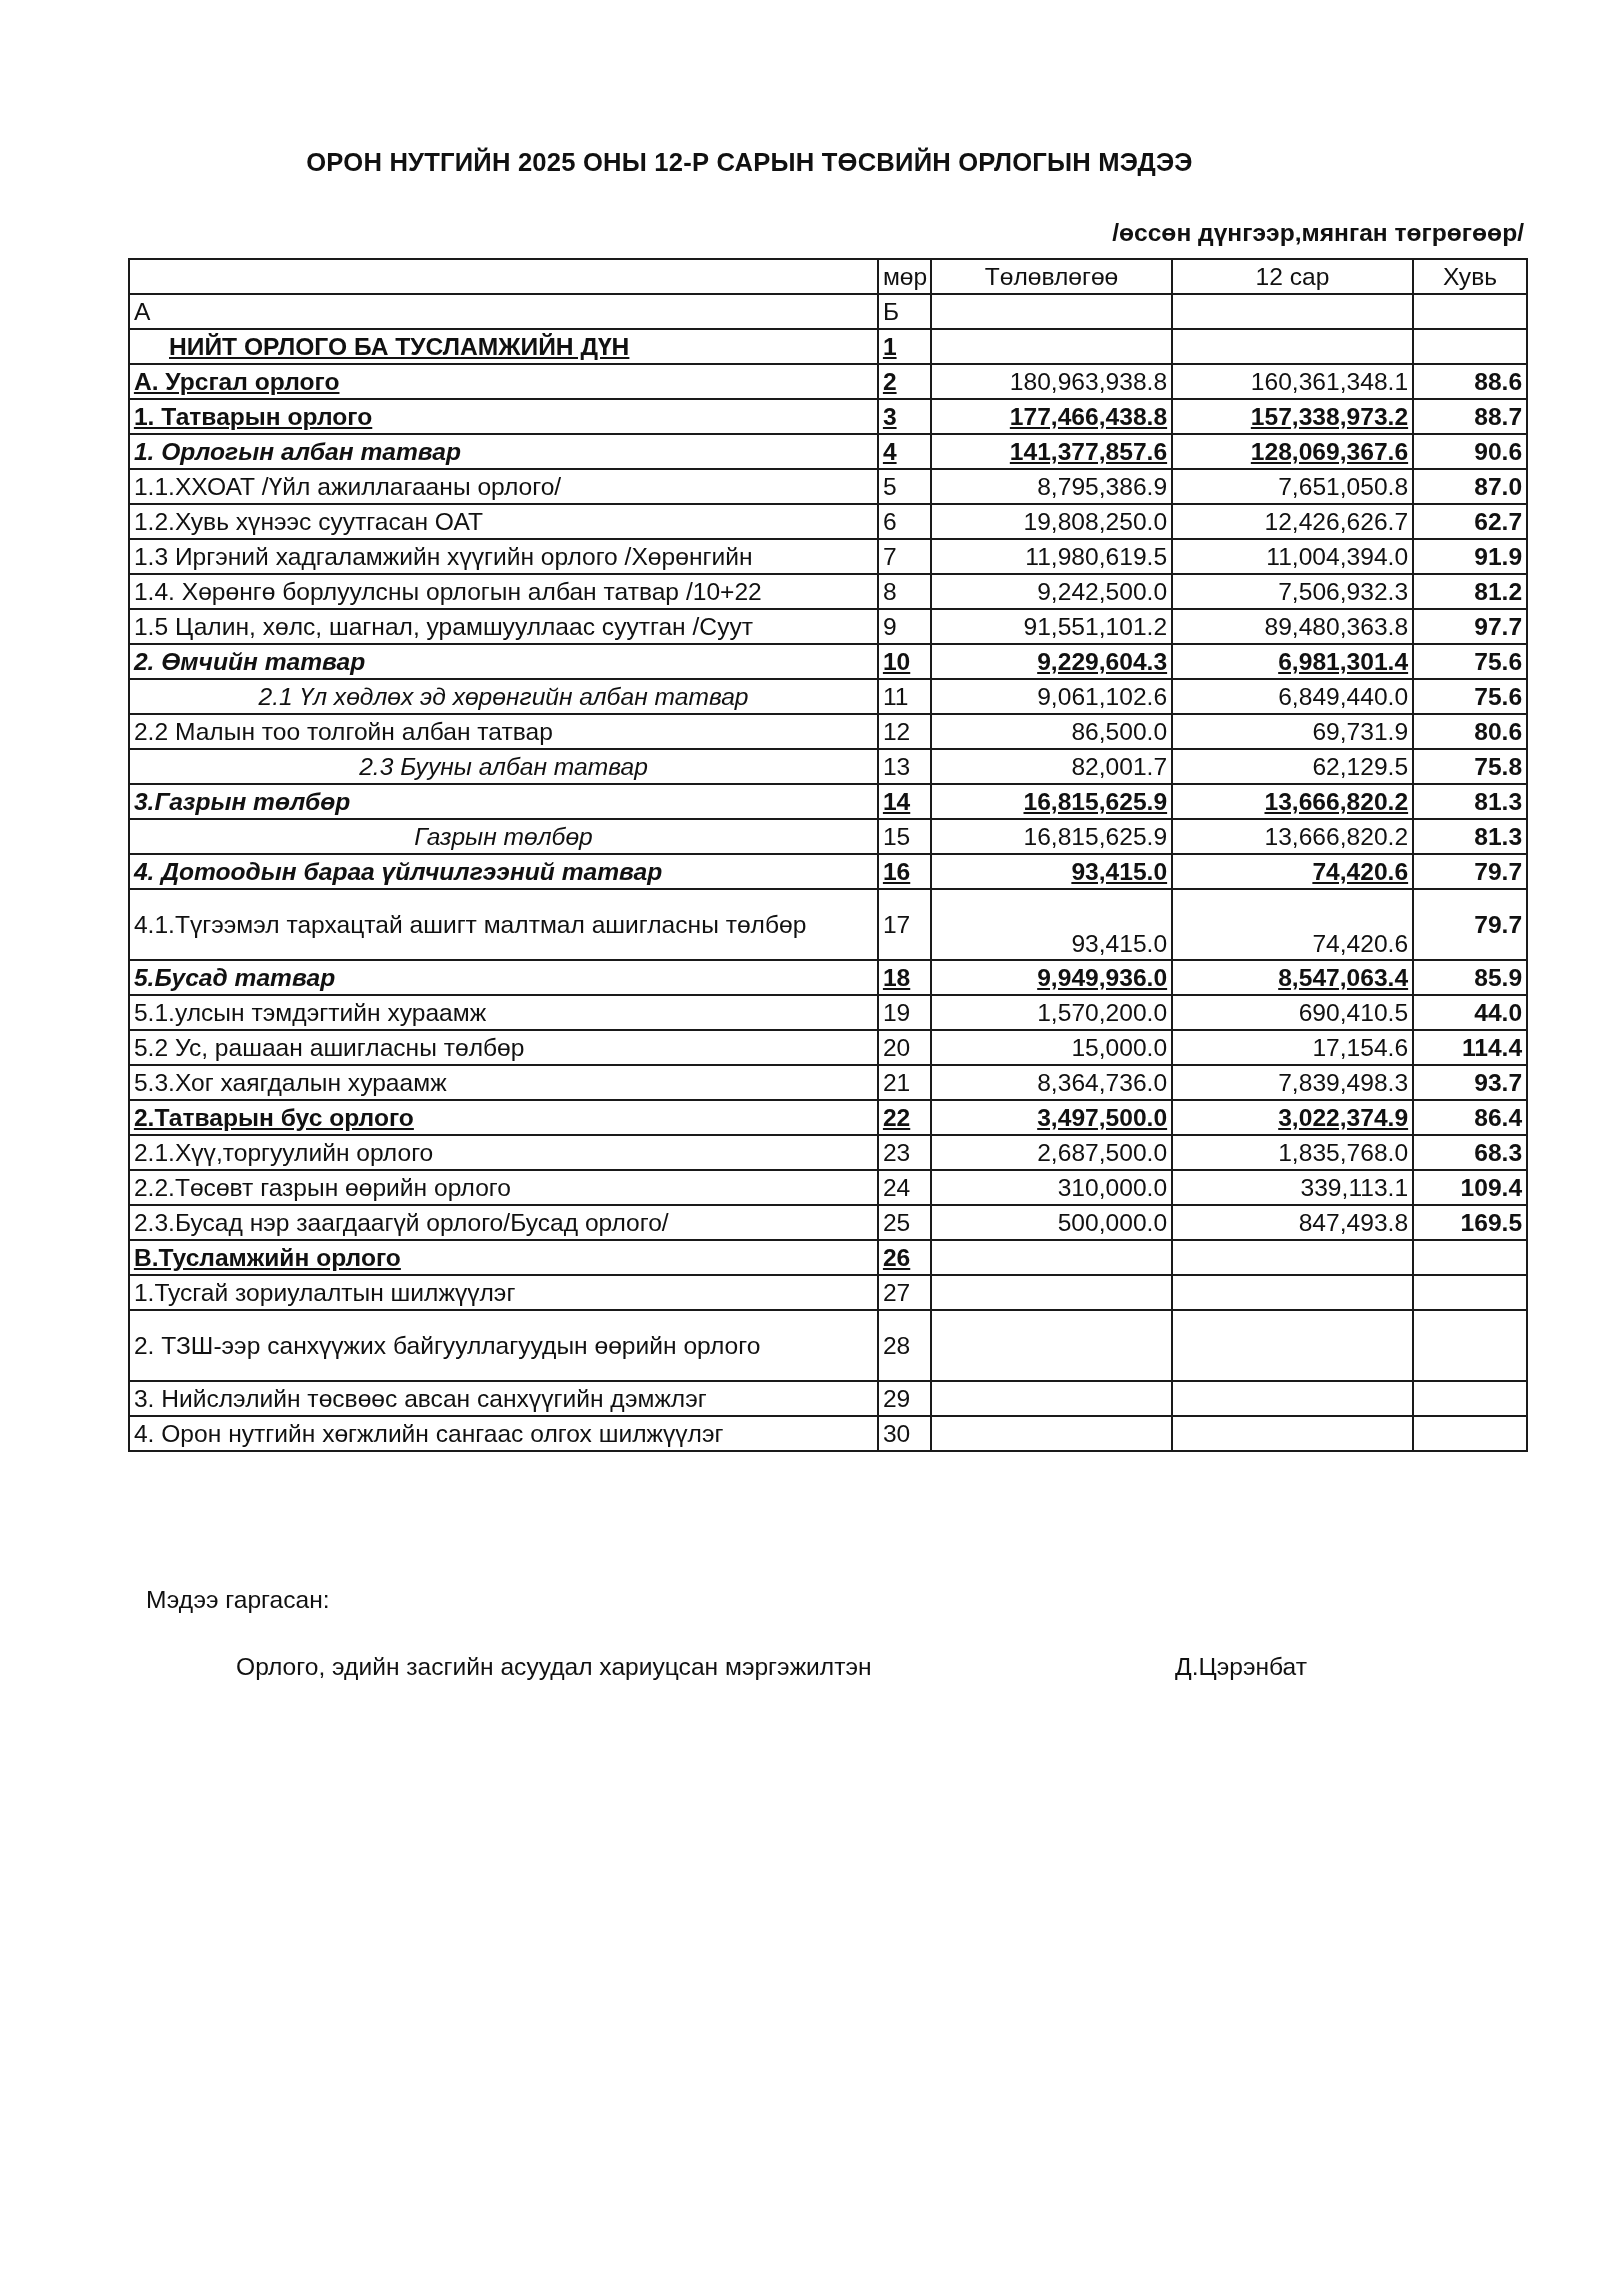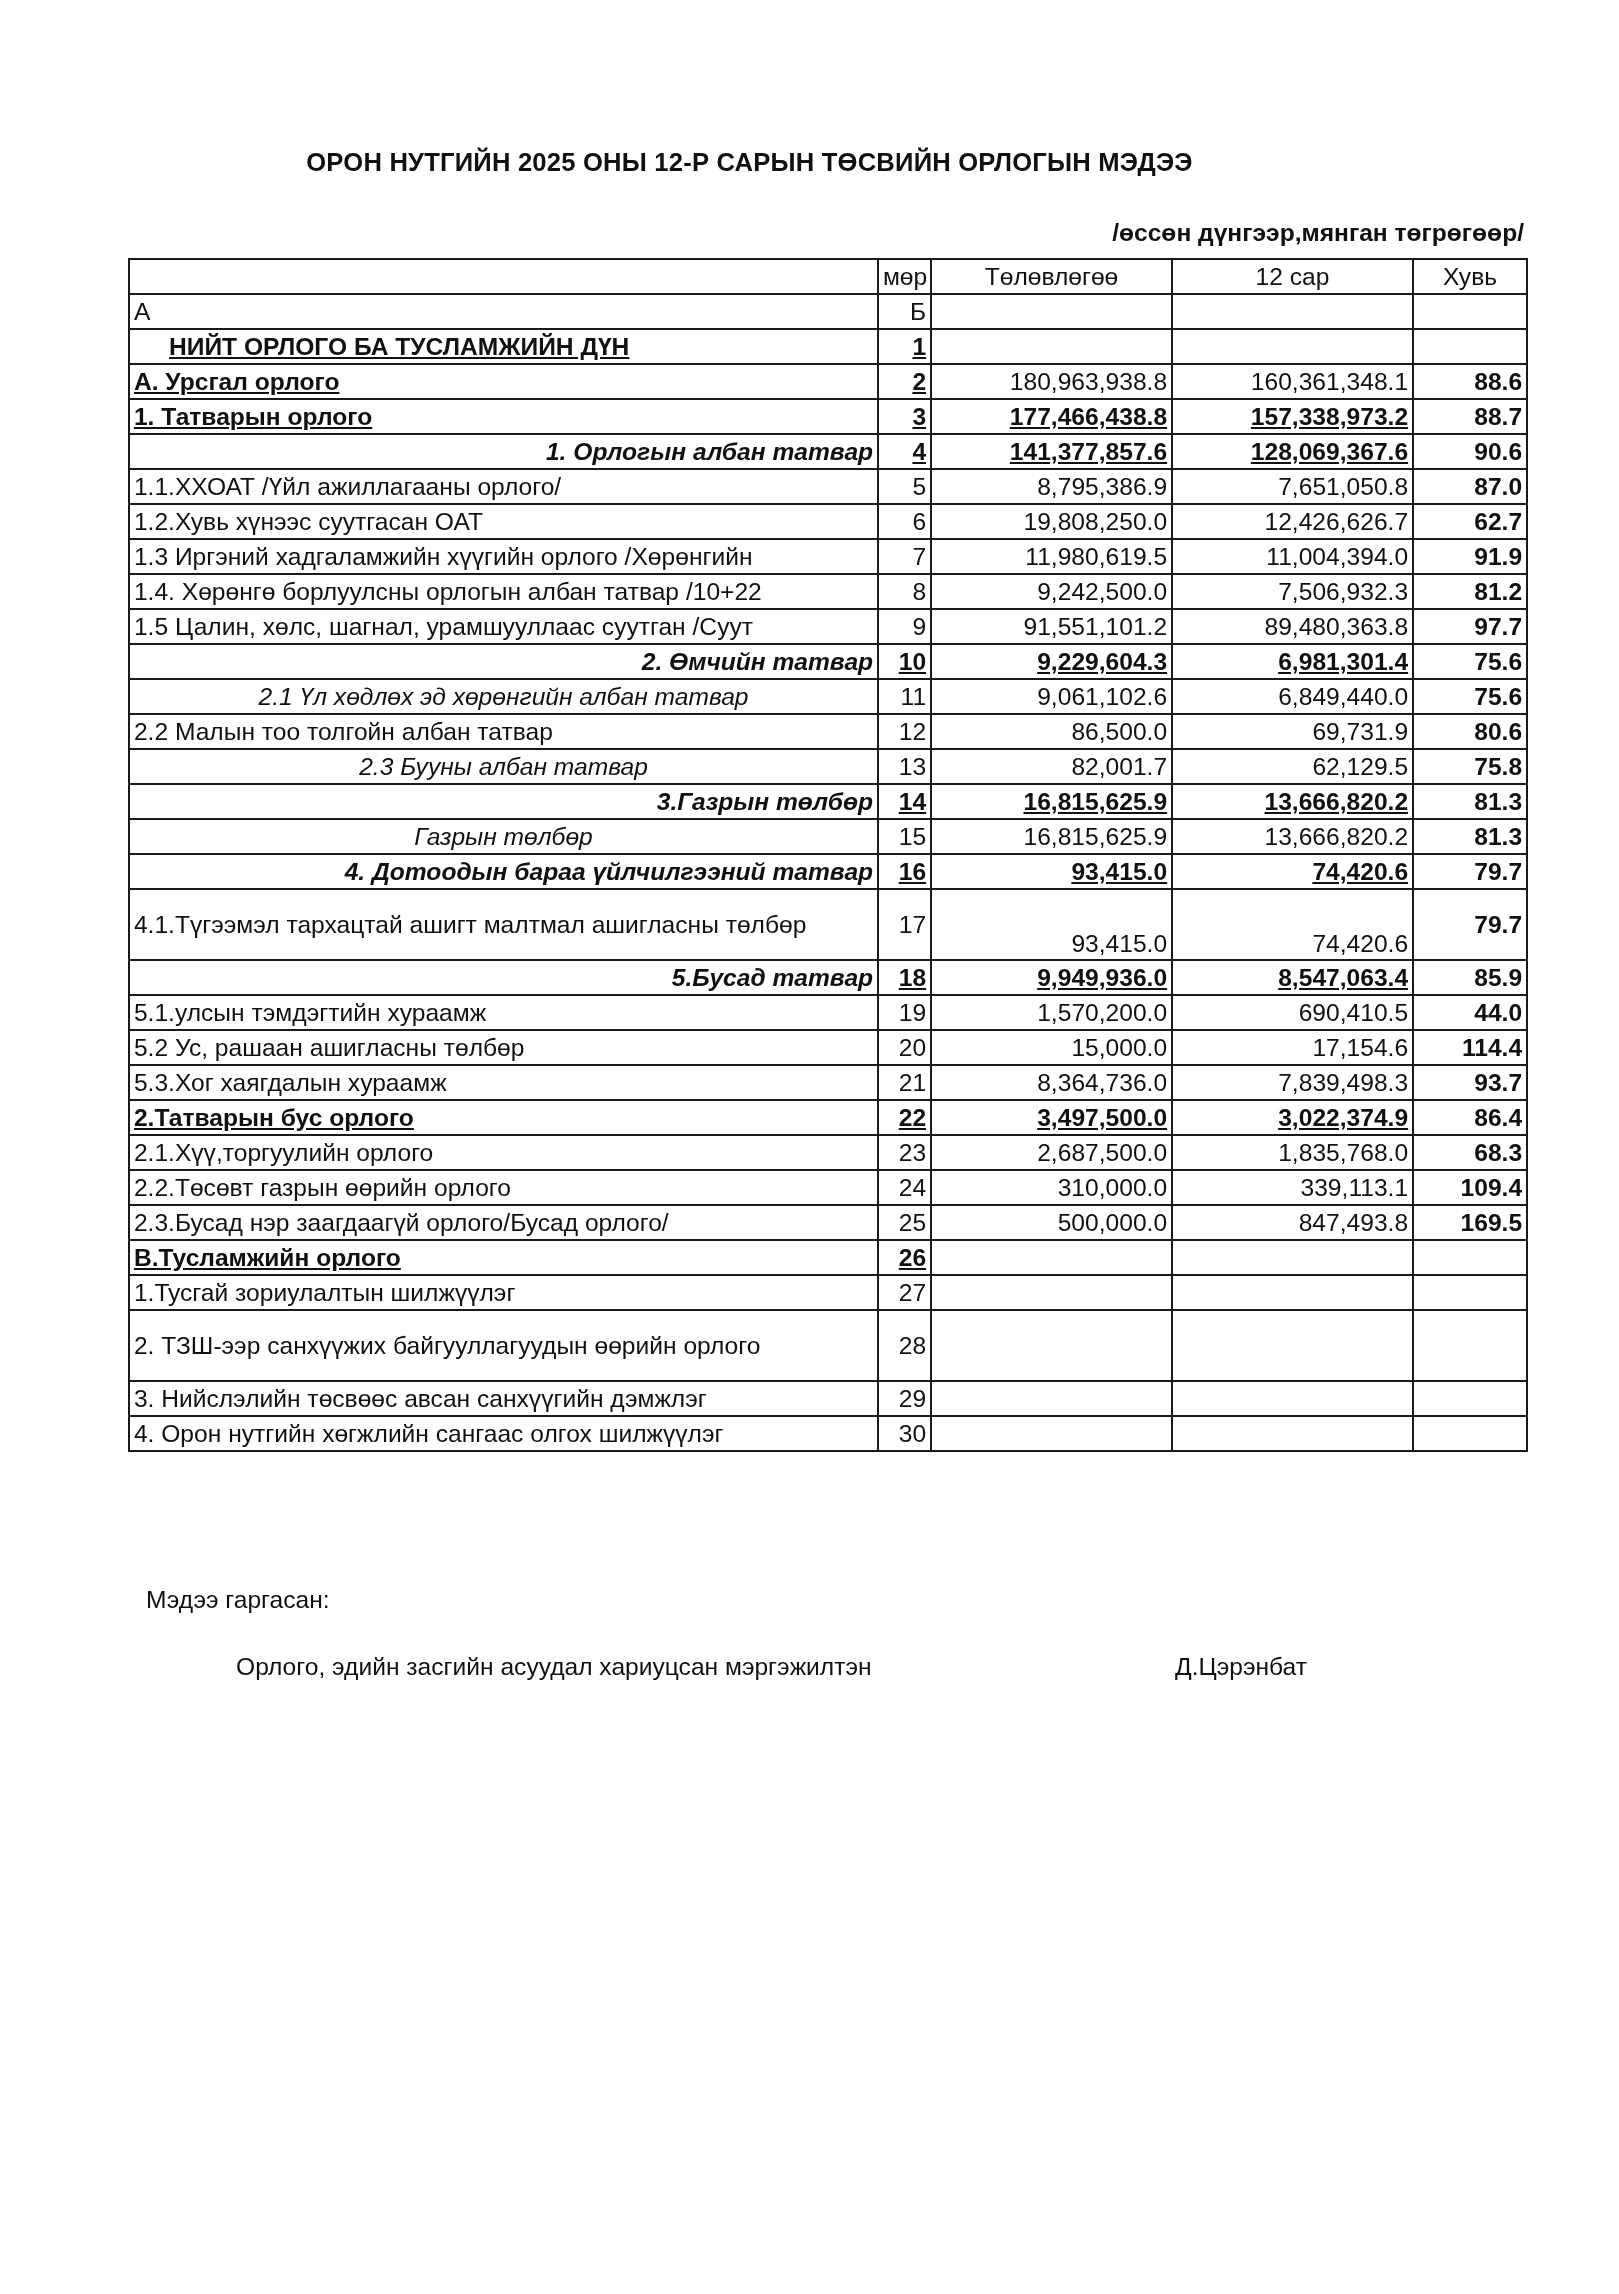--- a/index.html
+++ b/index.html
@@ -34,31 +34,31 @@
     padding: 0 3.9px;
     line-height: 29.6px;
     white-space: nowrap;
     overflow: hidden;
   }
   col.c-name { width: 749px; }
   col.c-row  { width: 53px; }
   col.c-plan { width: 241px; }
   col.c-act  { width: 241px; }
   col.c-pct  { width: 114px; }
-  td.row-no { text-align: right; padding: 0; }
+  td.row-no { text-align: left; padding: 0; }
   td.num { text-align: right; padding-right: 11.8px; }
   td.pct { text-align: right; padding-right: 11.8px; font-weight: bold; }
   td.hdr-center { text-align: center; }
   td.wrap { white-space: normal; line-height: 31.5px; }
   tr.tall td { height: 69px; }
   tr.tall td.num { vertical-align: bottom; }
   .b { font-weight: bold; text-decoration: underline; }
   .i { font-style: italic; text-align: center; }
   .u { text-decoration: underline; }
-  .bi { font-weight: bold; font-style: italic; text-align: right; }
+  .bi { font-weight: bold; font-style: italic; }
   .grand-total-label { padding-left: 39px !important; text-decoration: underline; font-weight: bold; }
   .footer-issued {
     position: absolute; left: 146px; top: 1586px; font-size: 24.6px;
   }
   .footer-position {
     position: absolute; left: 236px; top: 1653px; font-size: 24.6px;
   }
   .footer-signer {
     position: absolute; left: 1175px; top: 1653px; font-size: 24.6px;
   }

